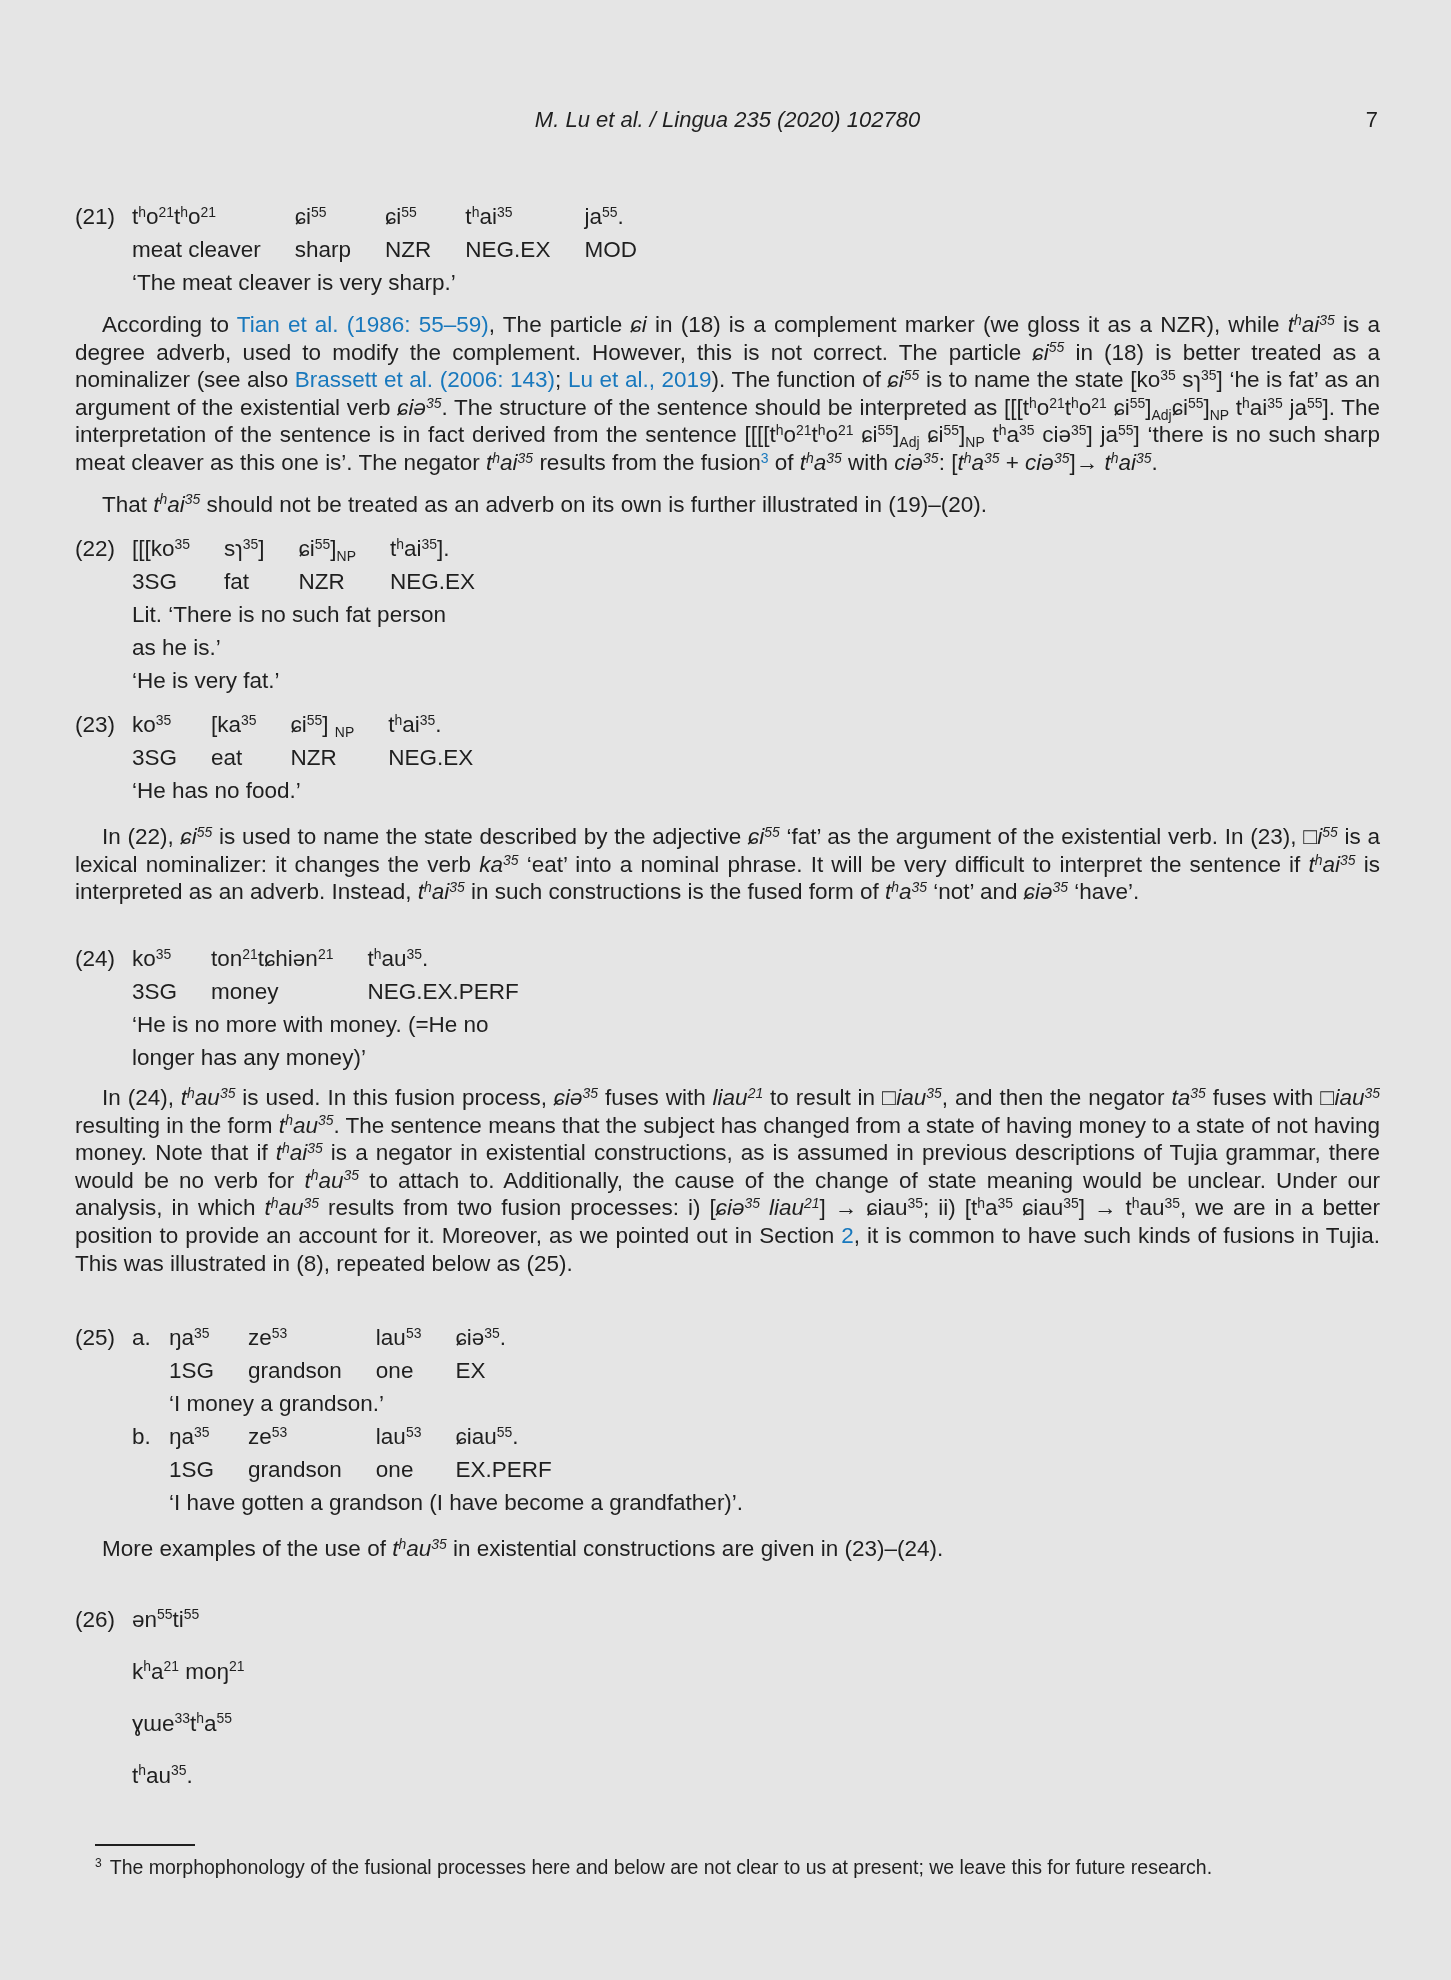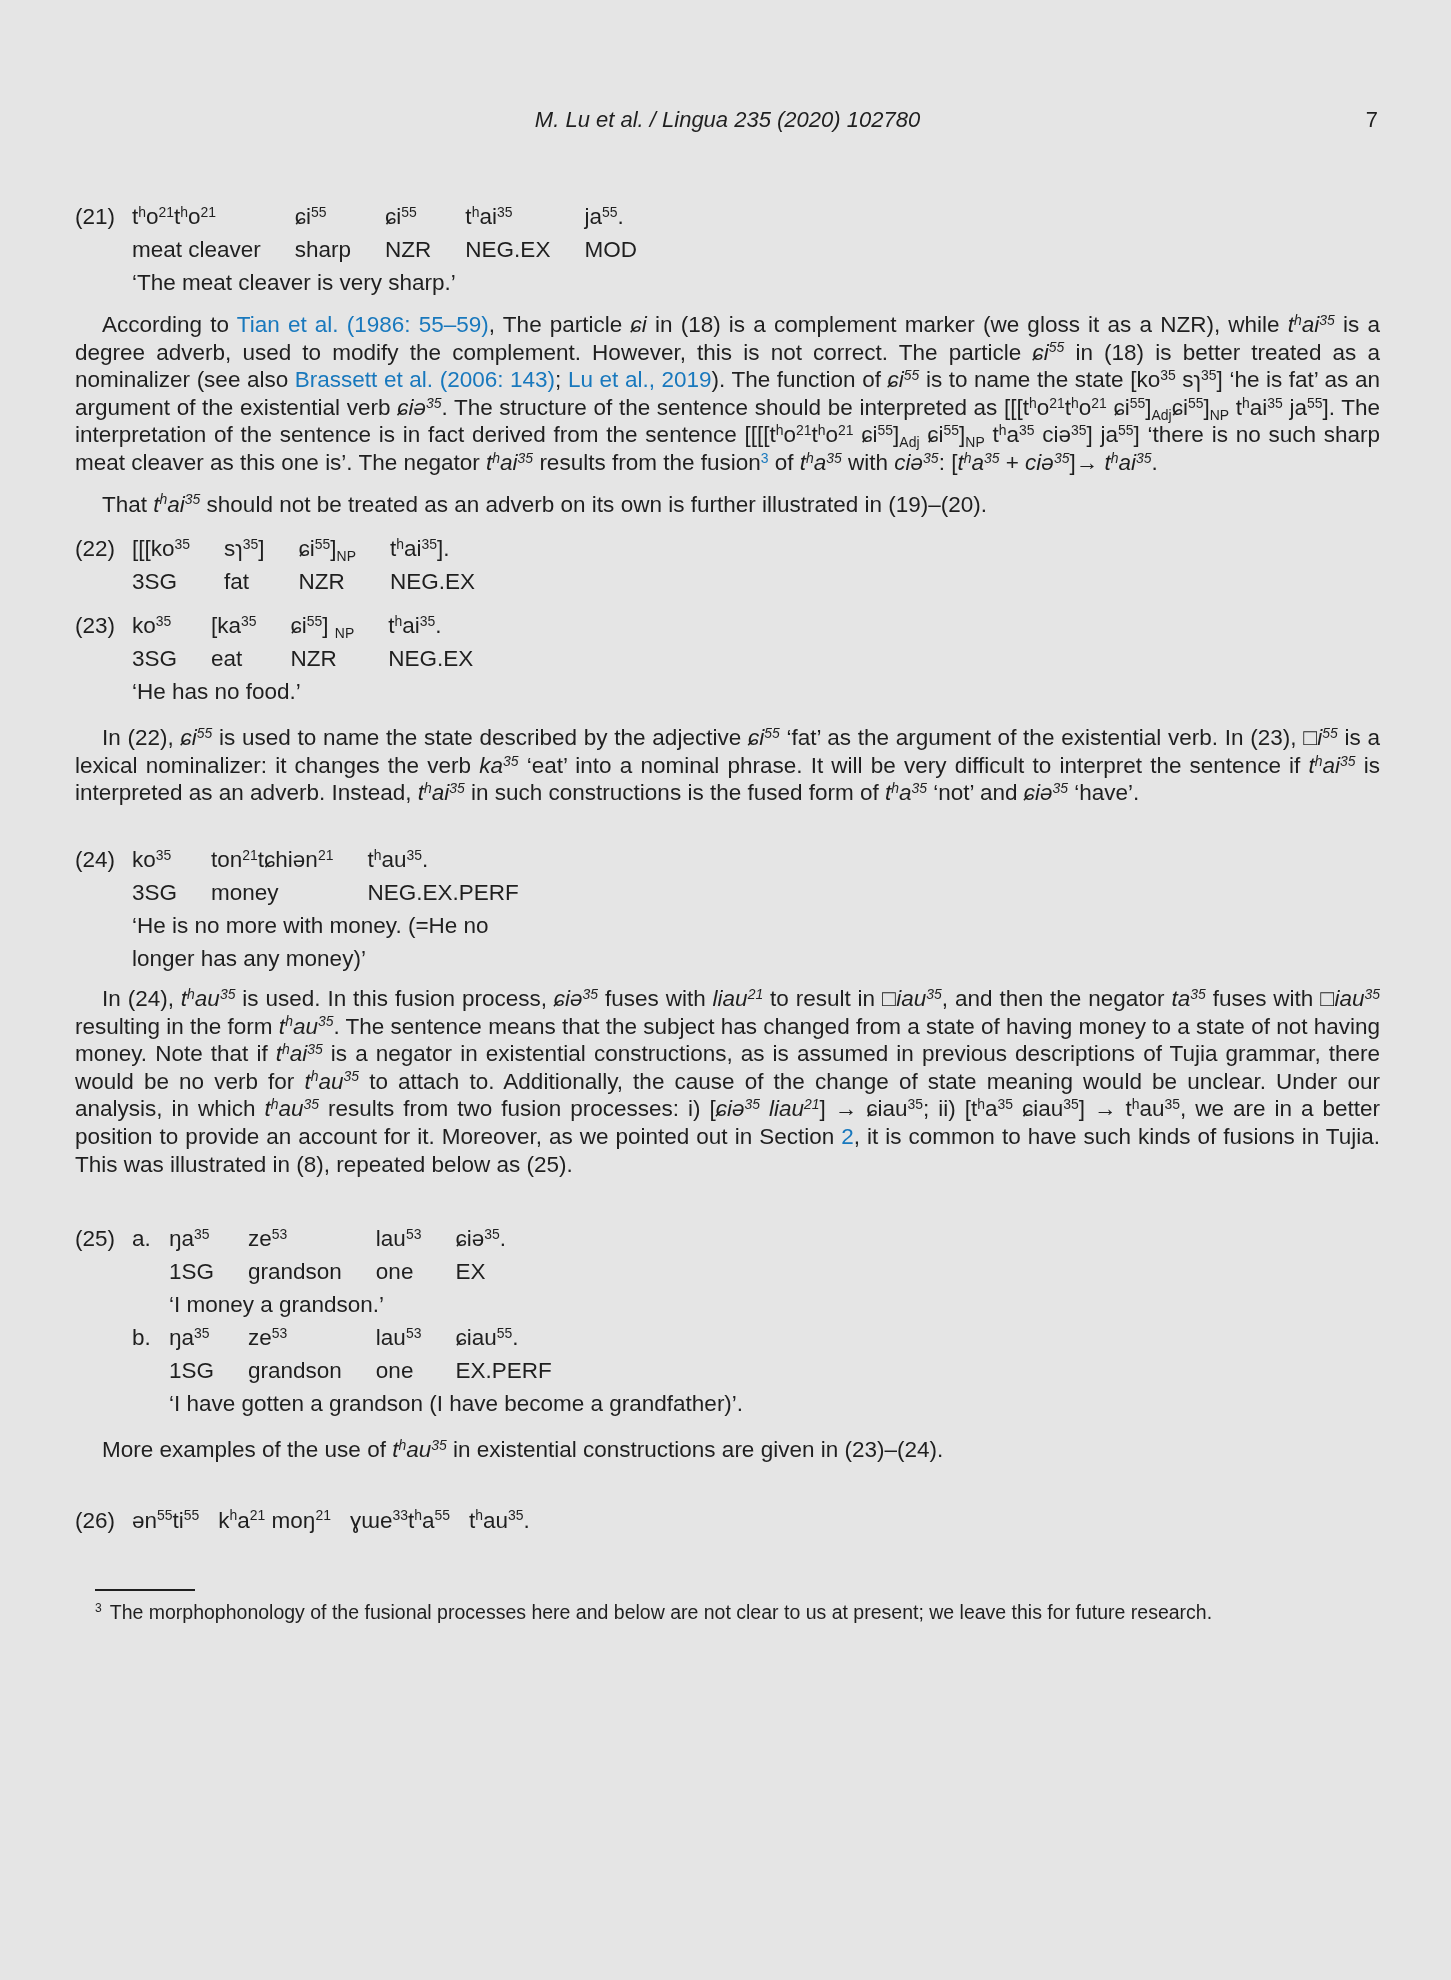--- a/index.html
+++ b/index.html
@@ -26,21 +26,21 @@
 
   .example{display:flex;font-size:22.5px;}
   .ex-num{width:57px;flex:none;line-height:33px;}
   .ex-body{flex:1;}
   .gloss{display:flex;gap:34px;}
   .gcol{display:flex;flex-direction:column;}
   .gw,.gg{line-height:33px;white-space:nowrap;}
   .tline{line-height:33px;}
   .subex{display:flex;}
   .sub-label{width:37px;flex:none;line-height:33px;}
-  .phon-row{display:flex;gap:19px;line-height:33px;}
+  .phon-row{display:flex;gap:19px;line-height:33px;flex-direction:column;}
 
   .footnote{margin-top:52px;}
   .fn-rule{width:100px;height:2px;background:#1f1f1f;margin-left:20px;}
   .fn-text{margin:8px 0 0 0;font-size:19.5px;line-height:26px;}
   .fn-mark{margin-right:8px;margin-left:20px;}
 
   
   .mt-ex21{margin-top:63px;}
   .mt-p1{margin-top:12px;}
   .mt-p2{margin-top:14px;}
@@ -112,20 +112,25 @@
           </div>
           <div class="gcol">
             <div class="gw">ɕi<sup>55</sup>]<sub>NP</sub></div>
             <div class="gg">NZR</div>
           </div>
           <div class="gcol">
             <div class="gw">t<sup>h</sup>ai<sup>35</sup>].</div>
             <div class="gg">NEG.EX</div>
           </div>
         </div>
+      <div class="trans">
+          <div class="tline">Lit. ‘There is no such fat person</div>
+          <div class="tline">as he is.’</div>
+          <div class="tline">‘He is very fat.’</div>
+        </div>
     </div>
   </section>
 
   <section class="example mt-ex23">
     <div class="ex-num">(23)</div>
     <div class="ex-body">
       <div class="gloss">
           <div class="gcol">
             <div class="gw">ko<sup>35</sup></div>
             <div class="gg">3SG</div>

